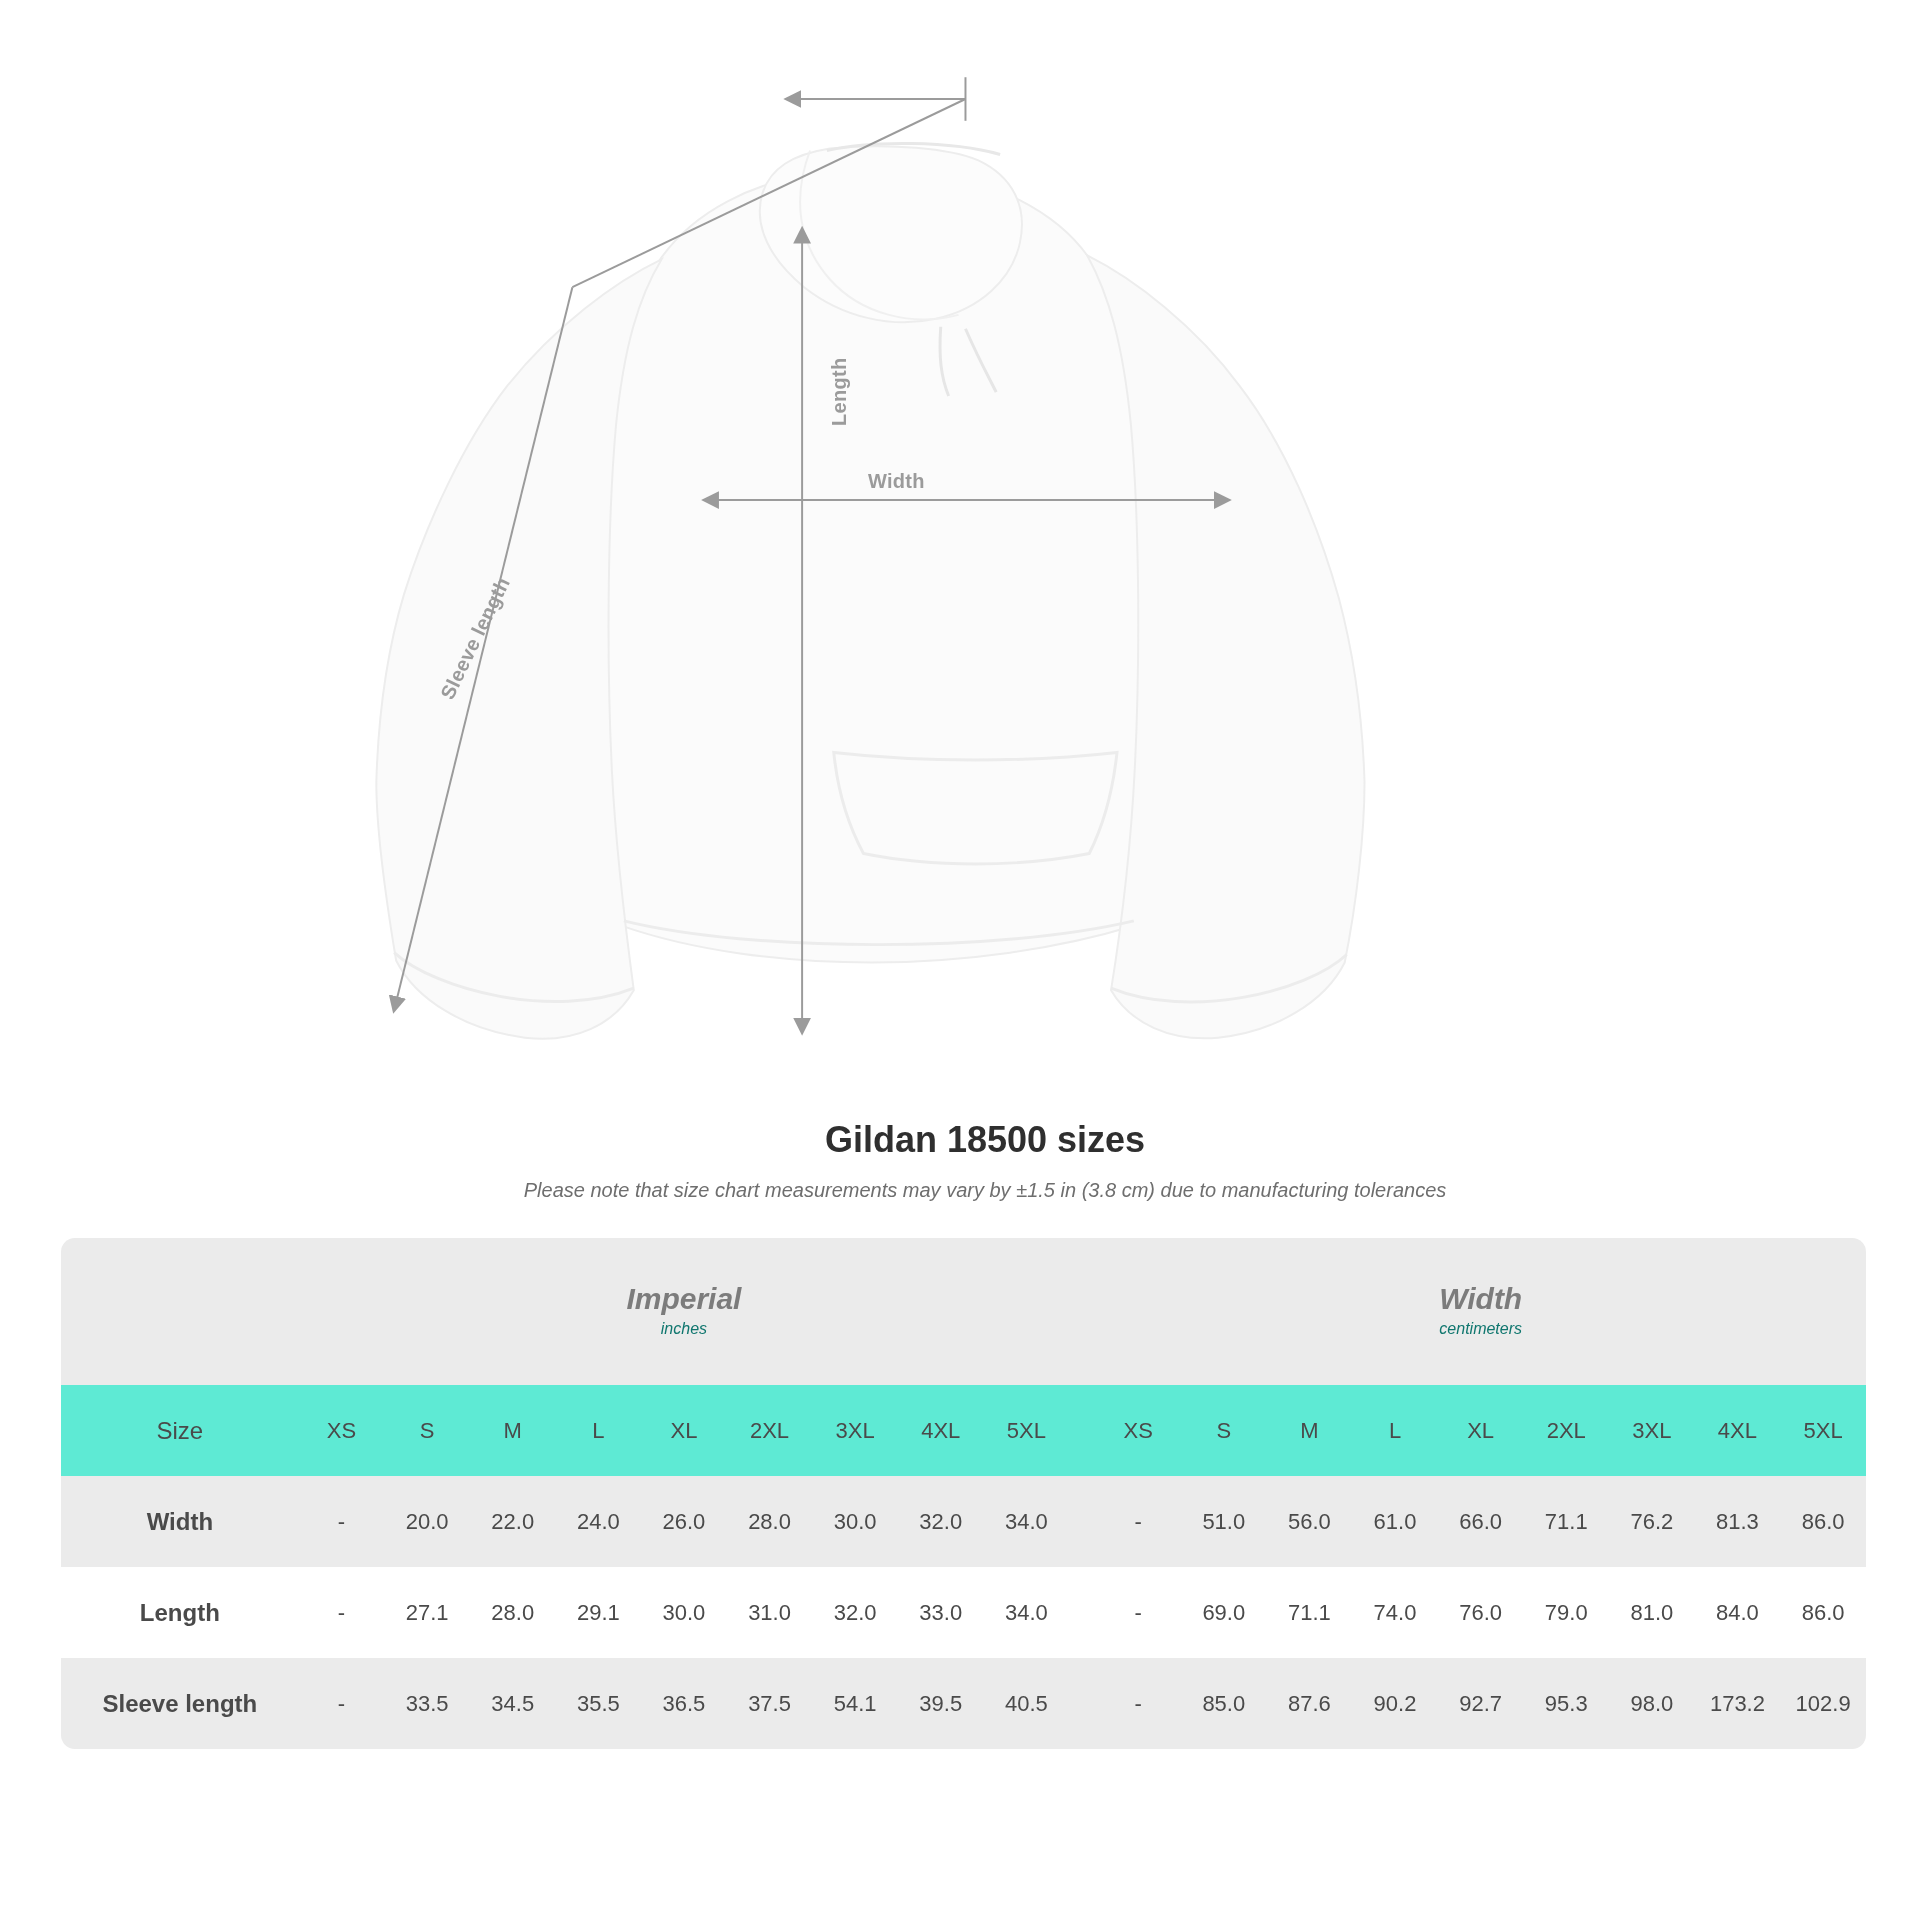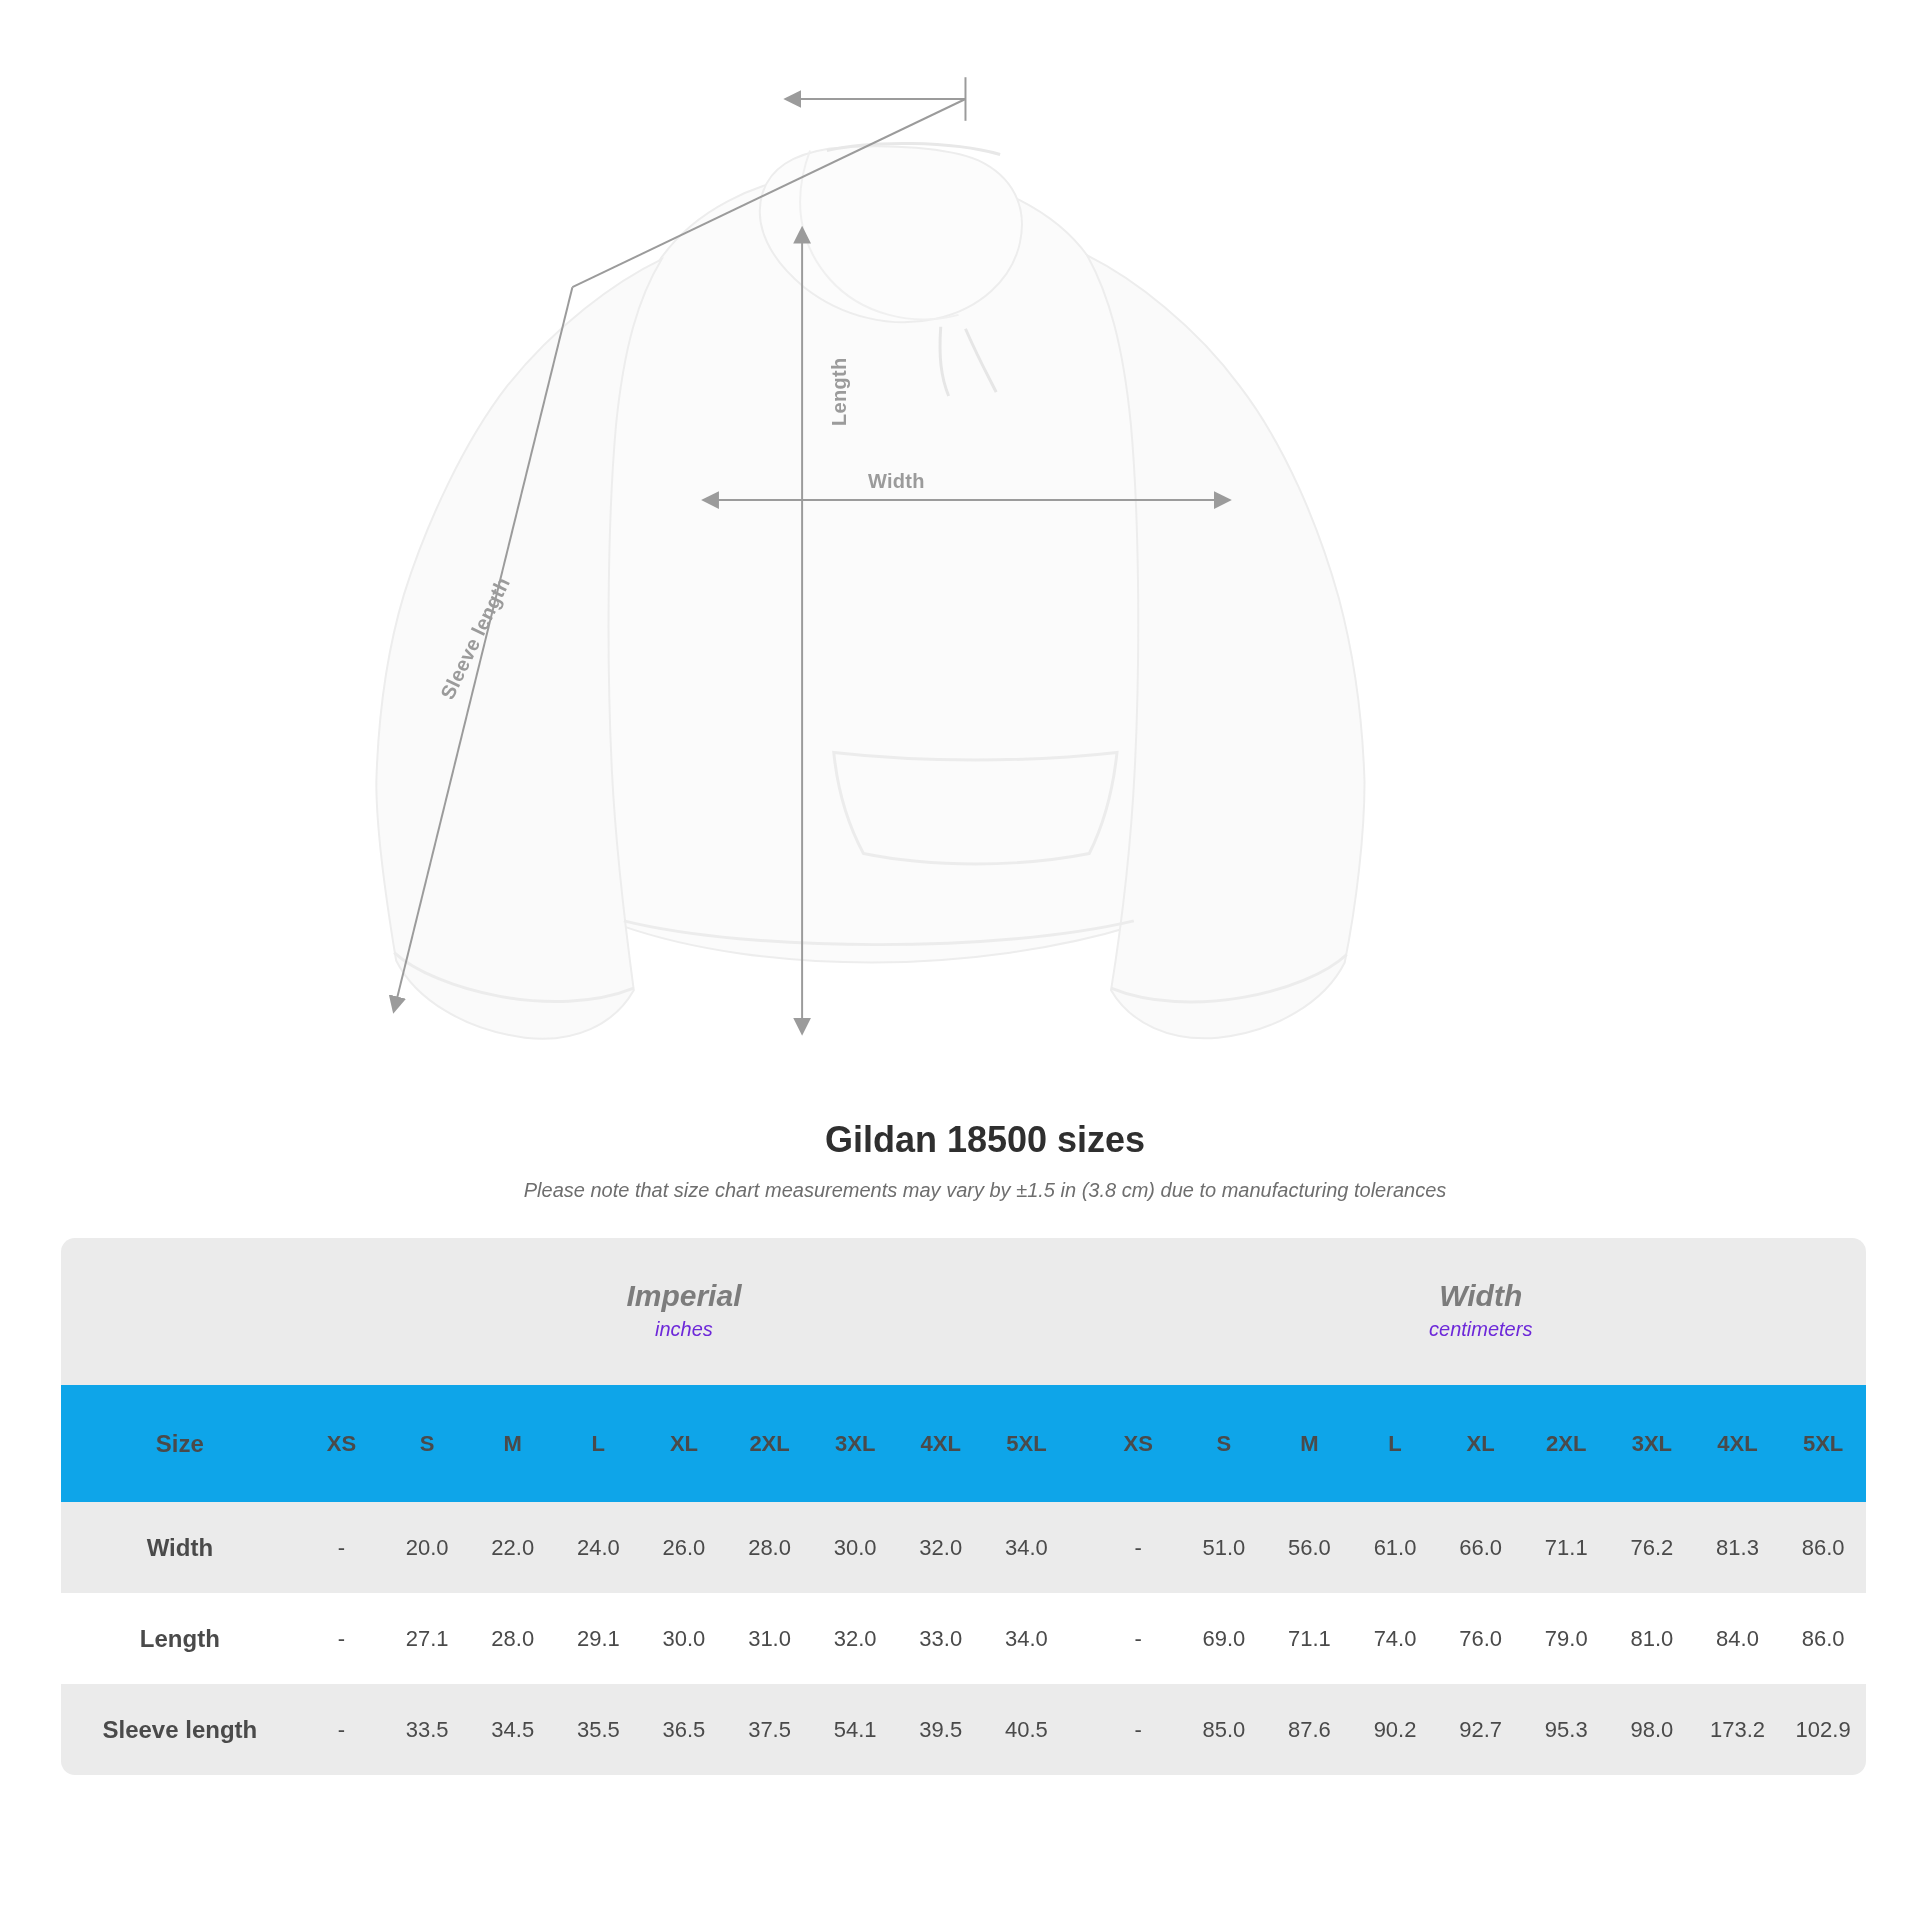--- a/index.html
+++ b/index.html
@@ -93,29 +93,29 @@
   }
   .unit-row td.spacer { background: #ebebeb; }
   .unit-title {
     font-size: 30px;
     font-weight: bold;
     font-style: italic;
     color: #7c7c7c;
     line-height: 1.15;
   }
   .unit-sub {
-    font-size: 20px;
+    font-size: 16px;
     font-style: italic;
-    color: #6d28d9;
+    color: #0f766e;
     line-height: 1.5;
   }
   .head-row td {
-    background: #0ea5e9;
-    height: 117px;
-    font-weight: bold;
+    background: #5eead4;
+    height: 91px;
+    font-weight: normal;
     color: #5a5a5a;
     font-size: 23px;
   }
   .head-row td.rowlabel {
     font-size: 24px;
   }
   .data-row td {
     height: 91px;
     font-size: 23px;
     color: #4a4a4a;

